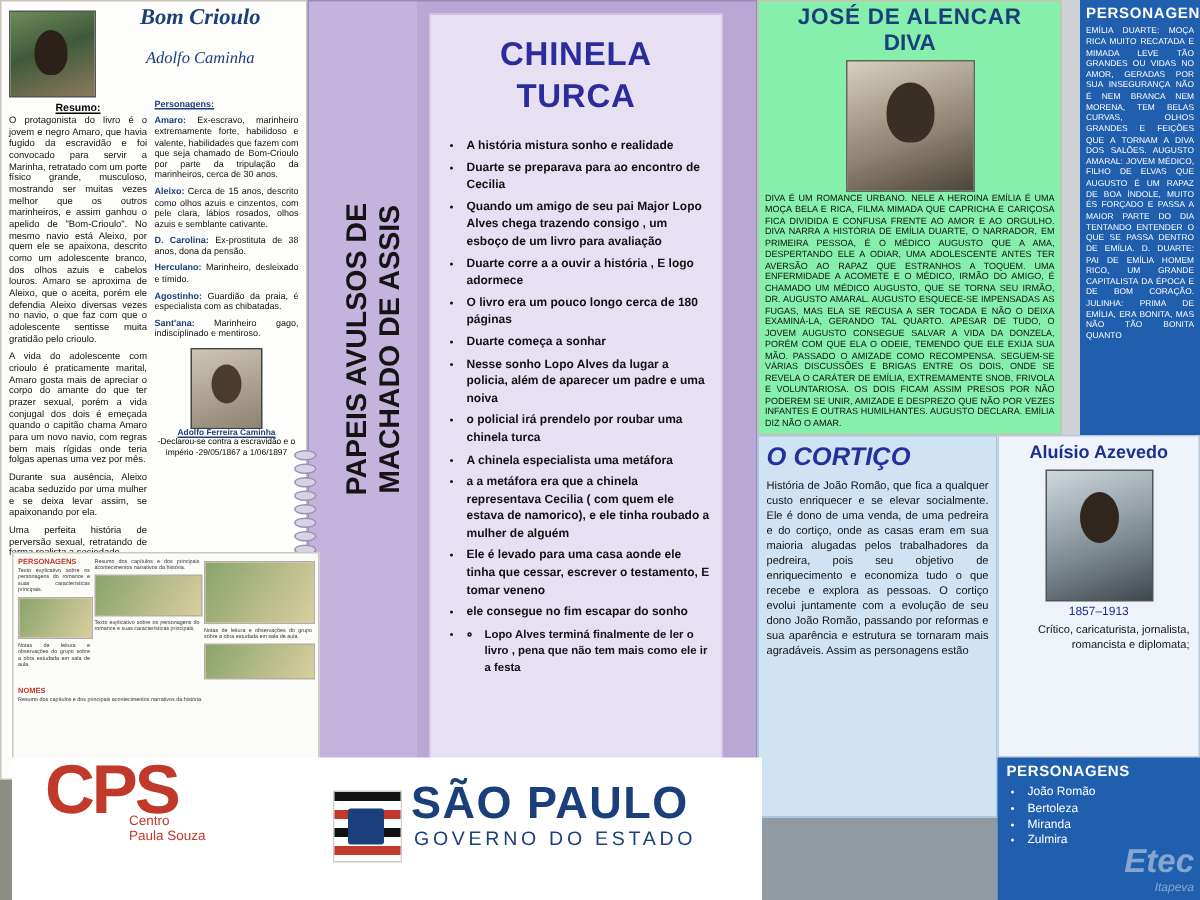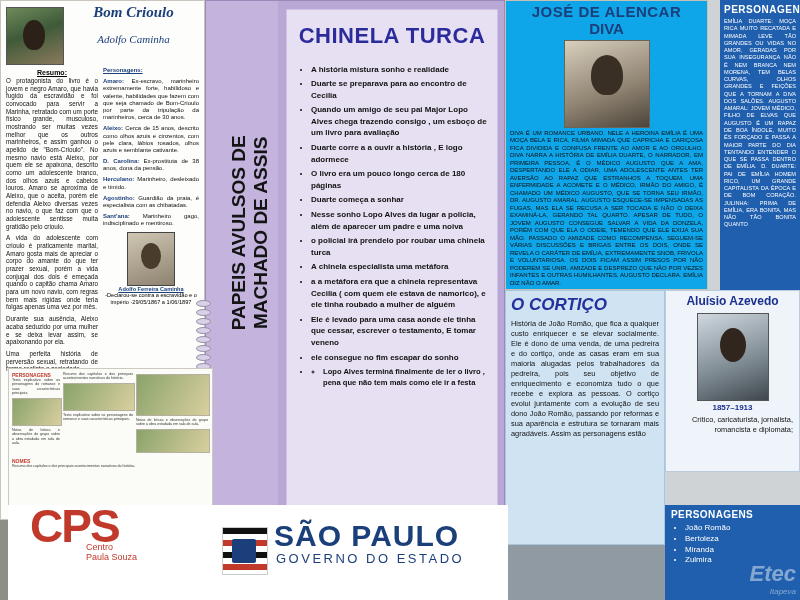--- a/index.html
+++ b/index.html
@@ -34,30 +34,30 @@
 
   
   #p2{left:205px;top:0;width:300px;height:520px;background:#b9a7d6;
       border:1px solid #9b89bb;}
   #p2 .spine{position:absolute;left:0;top:0;width:72px;height:100%;
       background:#c3b3dd;}
   #p2 .spinetext{position:absolute;left:-86px;top:210px;width:260px;
       transform:rotate(-90deg);transform-origin:center;text-align:center;
       font-size:19px;font-weight:bold;color:#141414;line-height:1.15;
       font-family:"Liberation Sans",sans-serif;}
-  #p2 .card{position:absolute;left:80px;top:8px;width:212px;height:500px;
+  #p2 .card{position:absolute;left:80px;top:8px;width:196px;height:500px;
       background:#e7e0f2;border:1px solid #cfc3e4;padding:6px 8px;box-sizing:border-box;}
   #p2 h1{margin:6px 0 0;text-align:center;font-size:22px;font-weight:bold;color:#2b2b9c;
       line-height:1.25;letter-spacing:.5px;}
   #p2 ul{margin:14px 0 0 4px;padding-left:12px;font-weight:bold;}
   #p2 li{font-size:8px;color:#111;line-height:1.45;margin-bottom:3px;}
   #p2 li ul li{font-size:7.6px;}
 
   
-  #p3{left:505px;top:0;width:203px;height:290px;background:#0ea5e9;
+  #p3{left:505px;top:0;width:203px;height:290px;background:#86efac;
       border:1px solid #c9c2b3;padding:3px 4px;box-sizing:border-box;}
   #p3 .hd{font-size:15px;font-weight:bold;color:#1b3f7a;text-align:center;
       letter-spacing:.5px;line-height:1.05;}
   #p3 .hd2{font-size:15px;font-weight:bold;color:#1b3f7a;text-align:center;}
   #p3 .ph{width:84px;height:86px;margin:3px auto 2px;border:1px solid #6b6357;
       background:linear-gradient(160deg,#d8cfbd,#8d8170 60%,#4b443a);position:relative;}
   #p3 .ph:after{content:"";position:absolute;left:26px;top:14px;width:32px;height:40px;
       border-radius:50% 50% 45% 45%;background:#3a2f24;}
   #p3 .body{font-size:6px;line-height:1.25;text-align:justify;color:#111;}
 
@@ -67,28 +67,28 @@
   #p4 .hd{font-size:10px;font-weight:bold;letter-spacing:.5px;margin-bottom:3px;}
   #p4 .body{font-size:5.6px;line-height:1.3;text-align:justify;}
 
   
   #p5{left:505px;top:290px;width:160px;height:255px;background:#cfe3f3;
       border:1px solid #a9c6dd;padding:4px 5px;box-sizing:border-box;}
   #p5 .tt{font-size:17px;font-weight:bold;color:#23319c;font-style:italic;}
   #p5 .body{font-size:7.4px;line-height:1.35;color:#111;text-align:justify;margin-top:4px;}
 
   
-  #p6{left:665px;top:290px;width:135px;height:182px;background:#eef4fa;
+  #p6{left:665px;top:290px;width:135px;height:215px;background:#eef4fa;
       border:1px solid #b9cbdc;padding:4px 6px;box-sizing:border-box;text-align:center;}
   #p6 .nm{font-size:12px;font-weight:bold;color:#1b2f8e;line-height:1.1;}
   #p6 .ph{width:70px;height:86px;margin:5px auto 2px;border:1px solid #555;
       background:linear-gradient(160deg,#cfd8df,#7c8890 60%,#3f474d);position:relative;}
   #p6 .ph:after{content:"";position:absolute;left:22px;top:14px;width:26px;height:34px;
       border-radius:50%;background:#30261e;}
-  #p6 .yr{font-size:8px;font-weight:bold;color:#1b2f8e;}
+  #p6 .yr{font-size:8px;font-weight:normal;color:#1b2f8e;}
   #p6 .desc{font-size:7.4px;line-height:1.3;color:#111;text-align:right;margin-top:3px;}
 
   
   #p7{left:665px;top:505px;width:135px;height:95px;background:#1f5fae;color:#fff;
       padding:4px 6px;box-sizing:border-box;}
   #p7 .hd{font-size:10px;font-weight:bold;letter-spacing:.4px;}
   #p7 li{font-size:8px;line-height:1.35;}
   #p7 ul{margin:3px 0 0 2px;padding-left:12px;}
   #p7 .wm{position:absolute;right:4px;bottom:4px;font-size:22px;font-weight:bold;
       color:rgba(255,255,255,.45);font-style:italic;}

